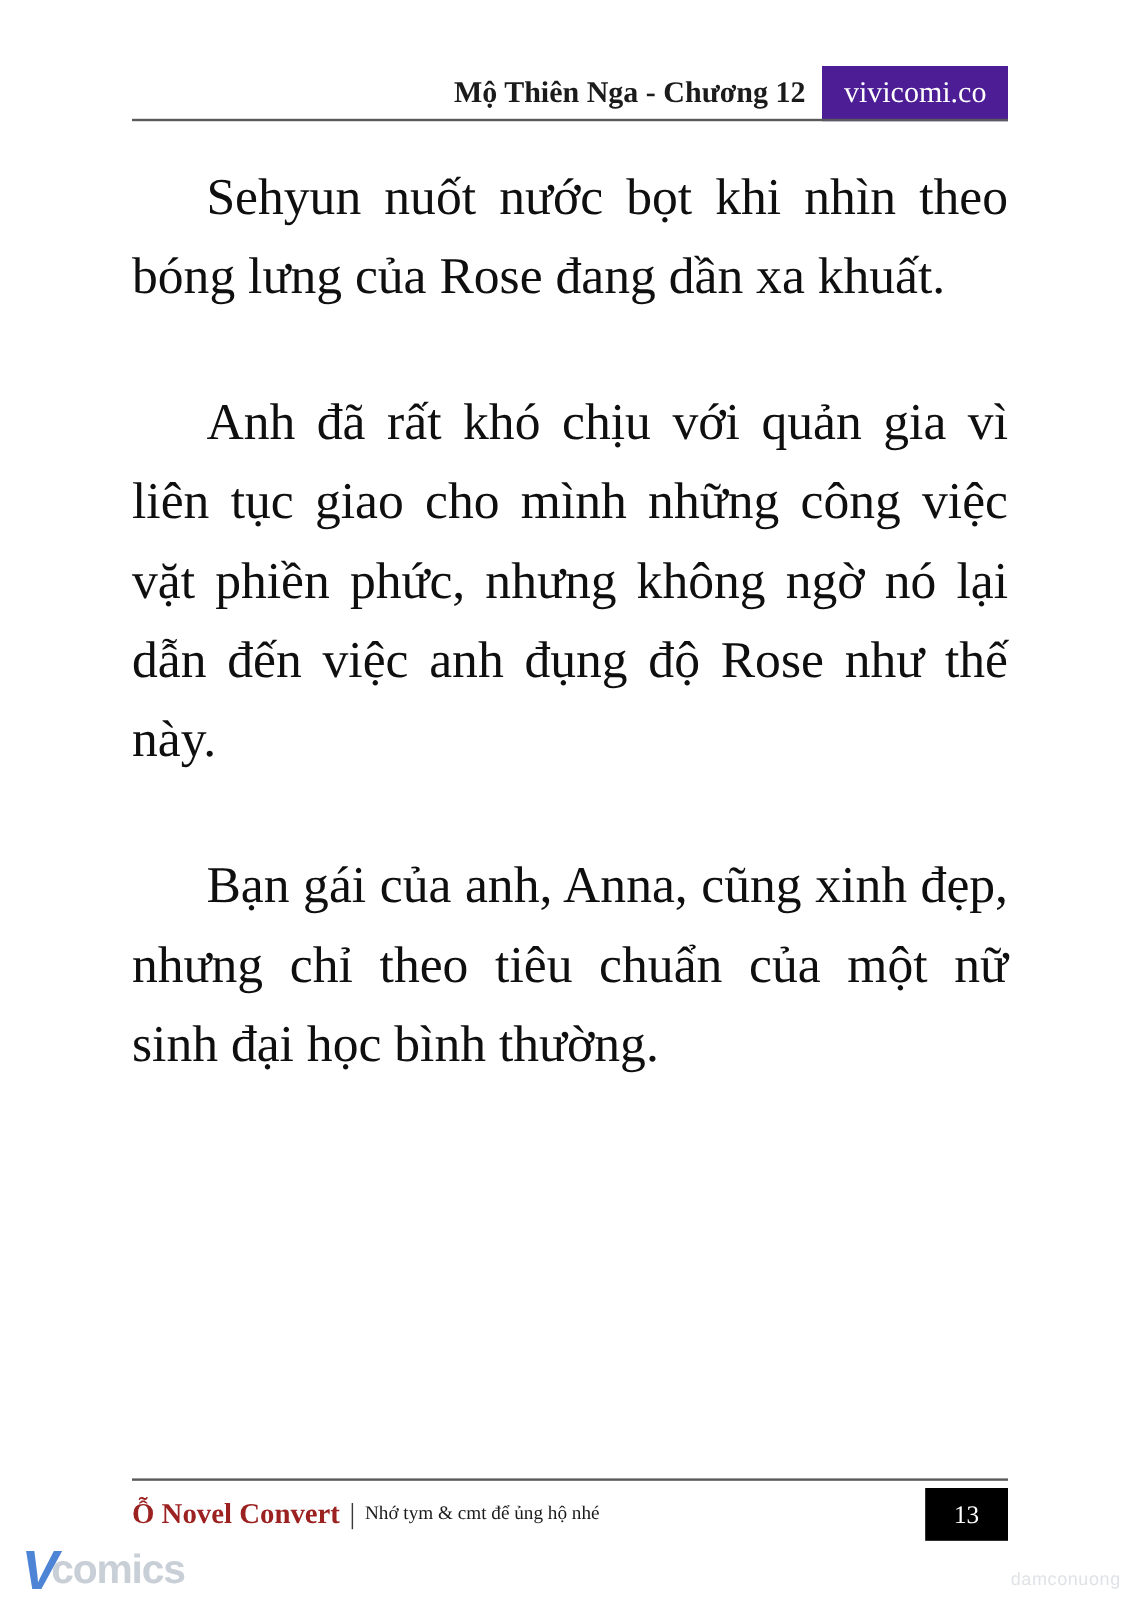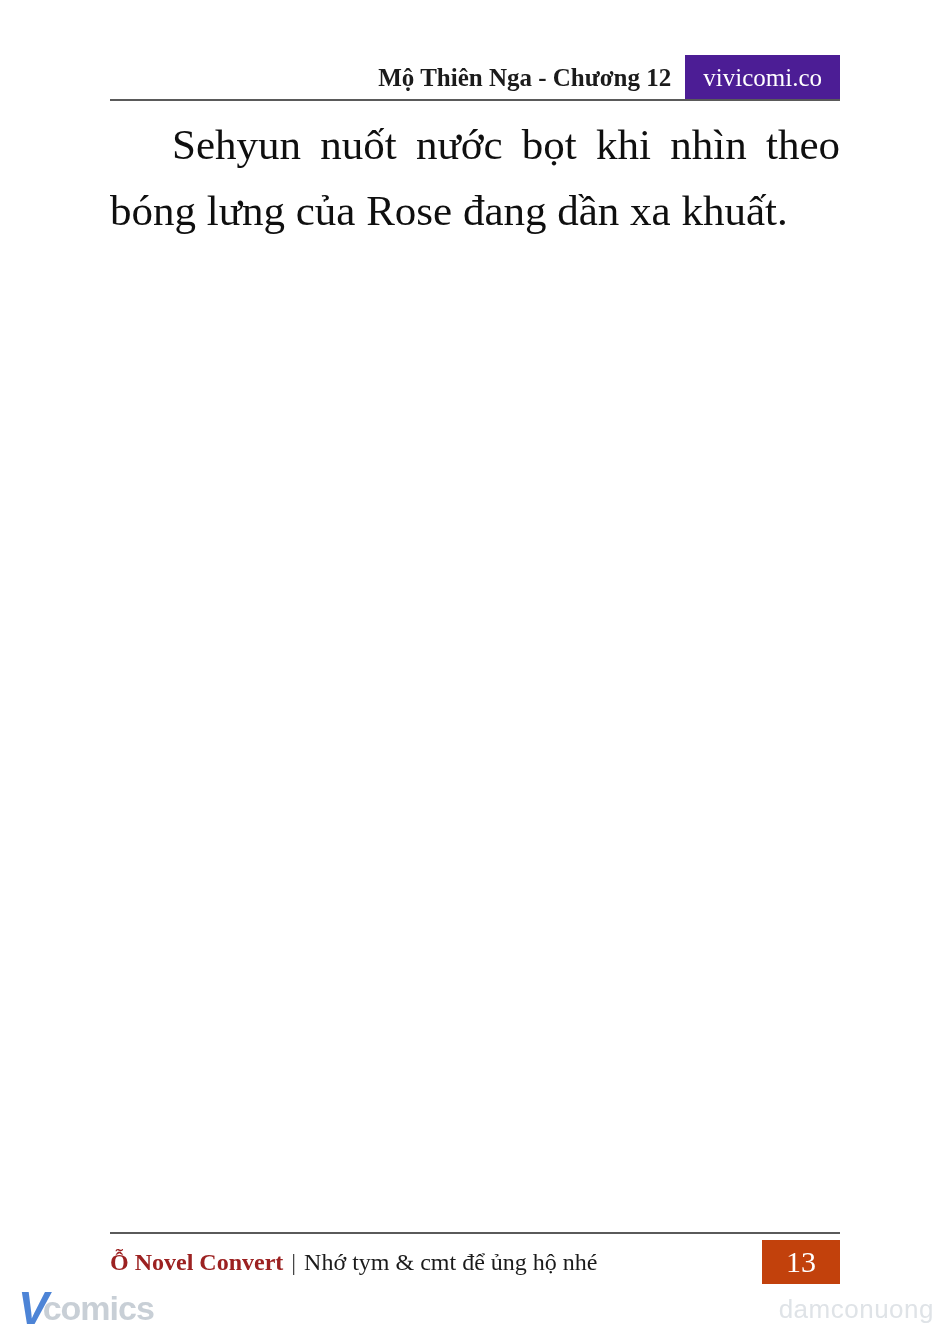--- a/index.html
+++ b/index.html
@@ -57,21 +57,21 @@
     top: 99px;
     width: 730px;
     height: 2px;
     background: #5a5a5a;
   }
 
   
   .content {
     position: absolute;
     left: 110px;
-    top: 112px;
+    top: 132px;
     width: 730px;
   }
   .para {
     font-family: "Liberation Serif", serif;
     font-size: 43px;
     line-height: 66px;
     color: #0f0f0f;
     text-align: justify;
     text-indent: 62px;
     margin: 0 0 56px 0;
@@ -110,30 +110,30 @@
     white-space: nowrap;
   }
   .footer-sep {
     font-family: "Liberation Serif", serif;
     font-size: 24px;
     color: #3a3a3a;
     padding: 0 8px;
   }
   .footer-note {
     font-family: "Liberation Serif", serif;
-    font-size: 24px;
+    font-size: 16px;
     color: #1b1b1b;
     white-space: nowrap;
     padding-right: 16px;
   }
   .footer-page {
-    background: #c2410c;
+    background: #000000;
     color: #ffffff;
     font-family: "Liberation Serif", serif;
-    font-size: 30px;
+    font-size: 21px;
     line-height: 44px;
     padding: 0 24px;
     white-space: nowrap;
   }
 
   
   .wm-left {
     position: absolute;
     left: 18px;
     bottom: 8px;
@@ -156,38 +156,40 @@
     font-size: 34px;
     color: #bfc7cf;
     letter-spacing: -1px;
     margin-left: -4px;
   }
   .wm-right {
     position: absolute;
     right: 16px;
     bottom: 18px;
     font-family: "Liberation Sans", sans-serif;
-    font-size: 26px;
+    font-size: 15px;
     color: #dfe3e7;
     letter-spacing: 0.5px;
   }
 </style>
 </head>
 <body>
 
 <div class="page">
 
   <div class="header">
     <div class="header-title">Mộ Thiên Nga - Chương 12</div>
     <div class="header-badge">vivicomi.co</div>
   </div>
   <div class="header-rule"></div>
 
   <div class="content">
     <p class="para">Sehyun nuốt nước bọt khi nhìn theo bóng lưng của Rose đang dần xa khuất.</p>
+    <p class="para">Anh đã rất khó chịu với quản gia vì liên tục giao cho mình những công việc vặt phiền phức, nhưng không ngờ nó lại dẫn đến việc anh đụng độ Rose như thế này.</p>
+    <p class="para">Bạn gái của anh, Anna, cũng xinh đẹp, nhưng chỉ theo tiêu chuẩn của một nữ sinh đại học bình thường.</p>
   </div>
 
   <div class="footer-rule"></div>
   <div class="footer">
     <div class="footer-inner">
       <span class="footer-brand">Ỗ Novel Convert</span>
       <span class="footer-sep">|</span>
       <span class="footer-note">Nhớ tym &amp; cmt để ủng hộ nhé</span>
     </div>
     <div class="footer-page">13</div>

